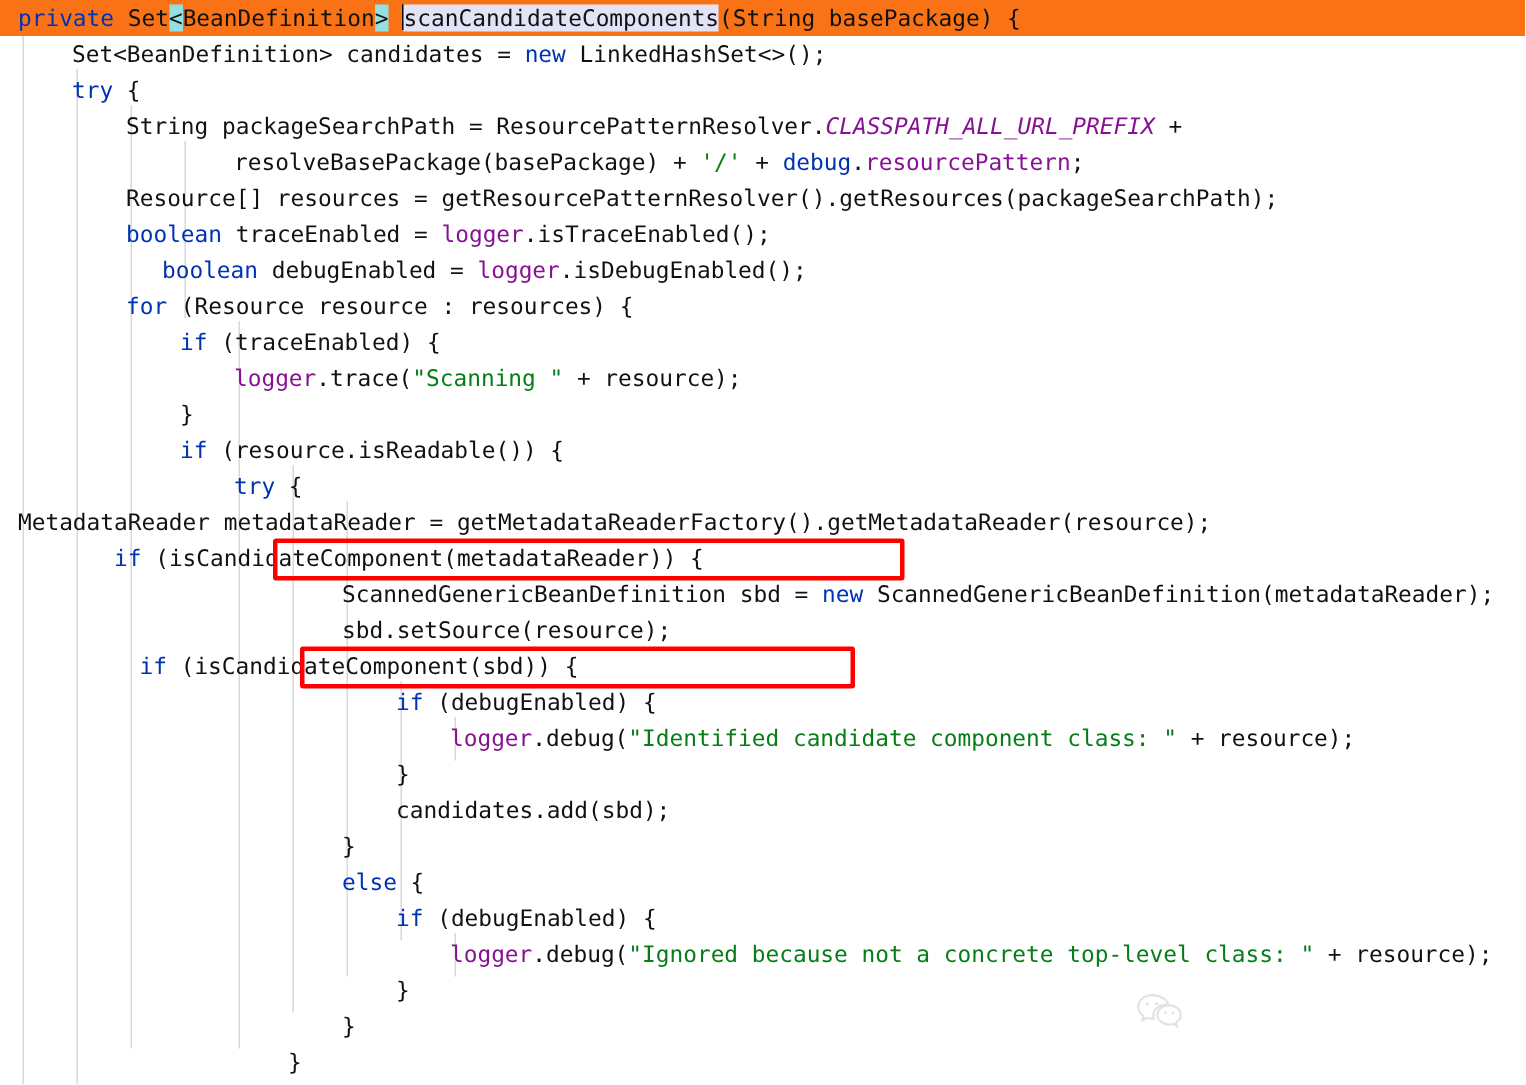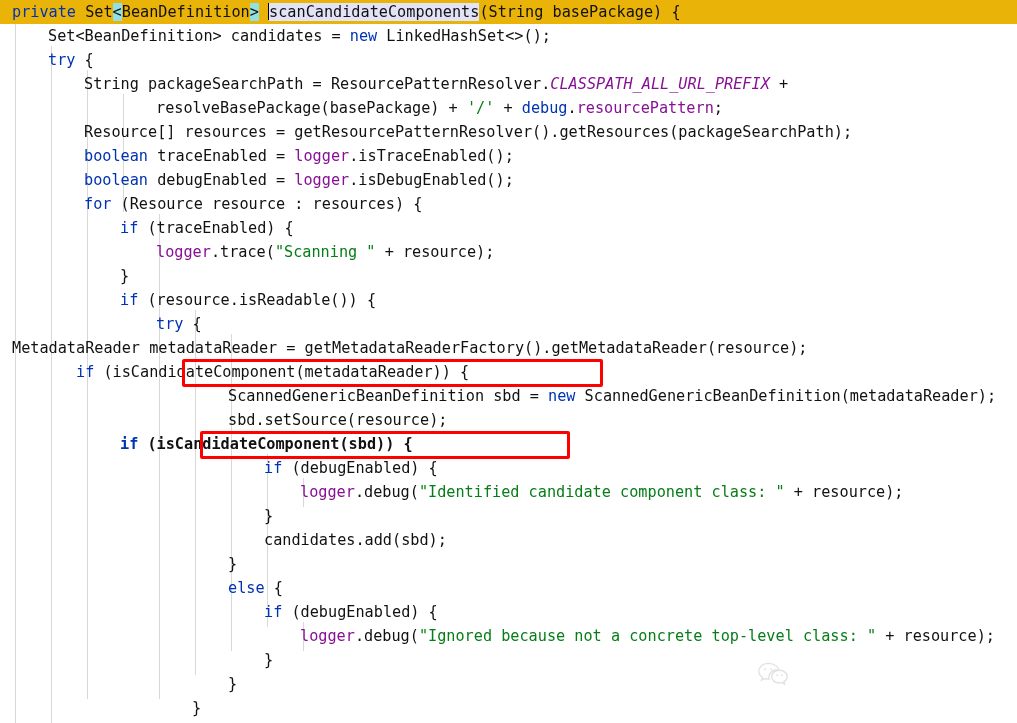--- a/index.html
+++ b/index.html
@@ -36,21 +36,21 @@
     font-size: 15.2px;
     white-space: pre;
     letter-spacing: 0px;
     color: #111111;
   }
   .line .txt {
     display: inline-block;
     padding-left: 12px;
   }
   .line.caret-line {
-    background: #eab308;
+    background: #f97316;
   }
 
   
   .kw      { color: #0033b3; }        
   .fld     { color: #871094; }        
   .statfld { color: #871094; font-style: italic; }   
   .str     { color: #067d17; }        
   .plain   { color: #111111; }
 
   
@@ -111,32 +111,32 @@
     </div>
 
   <div id="code">
       <div class="line caret-line" style="top: 0px;"><span class="txt" style="padding-left: 12px;"><span class="kw">private</span><span class="plain"> Set</span><span class="brmatch">&lt;</span><span class="plain">BeanDefinition</span><span class="brmatch">&gt;</span><span class="plain"> </span><span class="caret"></span><span class="idhl">scanCandidateComponents</span><span class="plain">(String basePackage) {</span></span></div>
       <div class="line" style="top: 24px;"><span class="txt" style="padding-left: 48px;"><span class="plain">Set&lt;BeanDefinition&gt; candidates = </span><span class="kw">new</span><span class="plain"> LinkedHashSet&lt;&gt;();</span></span></div>
       <div class="line" style="top: 48px;"><span class="txt" style="padding-left: 48px;"><span class="kw">try</span><span class="plain"> {</span></span></div>
       <div class="line" style="top: 72px;"><span class="txt" style="padding-left: 84px;"><span class="plain">String packageSearchPath = ResourcePatternResolver.</span><span class="statfld">CLASSPATH_ALL_URL_PREFIX</span><span class="plain"> +</span></span></div>
       <div class="line" style="top: 96px;"><span class="txt" style="padding-left: 156px;"><span class="plain">resolveBasePackage(basePackage) + </span><span class="str">'/'</span><span class="plain"> + </span><span class="kw">debug</span><span class="plain">.</span><span class="fld">resourcePattern</span><span class="plain">;</span></span></div>
       <div class="line" style="top: 120px;"><span class="txt" style="padding-left: 84px;"><span class="plain">Resource[] resources = getResourcePatternResolver().getResources(packageSearchPath);</span></span></div>
       <div class="line" style="top: 144px;"><span class="txt" style="padding-left: 84px;"><span class="kw">boolean</span><span class="plain"> traceEnabled = </span><span class="fld">logger</span><span class="plain">.isTraceEnabled();</span></span></div>
-      <div class="line" style="top: 168px;"><span class="txt" style="padding-left: 84px;"><span class="kw">boolean</span><span class="plain"> debugEnabled = </span><span class="fld">logger</span><span class="plain">.isDebugEnabled();</span></span></div>
+      <div class="line" style="top: 168px;"><span class="txt" style="padding-left: 84px; margin-left: 24px;"><span class="kw">boolean</span><span class="plain"> debugEnabled = </span><span class="fld">logger</span><span class="plain">.isDebugEnabled();</span></span></div>
       <div class="line" style="top: 192px;"><span class="txt" style="padding-left: 84px;"><span class="kw">for</span><span class="plain"> (Resource resource : resources) {</span></span></div>
       <div class="line" style="top: 216px;"><span class="txt" style="padding-left: 120px;"><span class="kw">if</span><span class="plain"> (traceEnabled) {</span></span></div>
       <div class="line" style="top: 240px;"><span class="txt" style="padding-left: 156px;"><span class="fld">logger</span><span class="plain">.trace(</span><span class="str">"Scanning "</span><span class="plain"> + resource);</span></span></div>
       <div class="line" style="top: 264px;"><span class="txt" style="padding-left: 120px;"><span class="plain">}</span></span></div>
       <div class="line" style="top: 288px;"><span class="txt" style="padding-left: 120px;"><span class="kw">if</span><span class="plain"> (resource.isReadable()) {</span></span></div>
       <div class="line" style="top: 312px;"><span class="txt" style="padding-left: 156px;"><span class="kw">try</span><span class="plain"> {</span></span></div>
       <div class="line" style="top: 336px;"><span class="txt" style=""><span class="plain">MetadataReader metadataReader = getMetadataReaderFactory().getMetadataReader(resource);</span></span></div>
       <div class="line" style="top: 360px;"><span class="txt" style="padding-left: 76px;"><span class="kw">if</span><span class="plain"> (isCandidateComponent(metadataReader)) {</span></span></div>
       <div class="line" style="top: 384px;"><span class="txt" style="padding-left: 228px;"><span class="plain">ScannedGenericBeanDefinition sbd = </span><span class="kw">new</span><span class="plain"> ScannedGenericBeanDefinition(metadataReader);</span></span></div>
       <div class="line" style="top: 408px;"><span class="txt" style="padding-left: 228px;"><span class="plain">sbd.setSource(resource);</span></span></div>
-      <div class="line" style="top: 432px;"><span class="txt" style="padding-left: 120px; font-weight: bold;"><span class="kw">if</span><span class="plain"> (isCandidateComponent(sbd)) {</span></span></div>
+      <div class="line" style="top: 432px;"><span class="txt" style="padding-left: 93px;"><span class="kw">if</span><span class="plain"> (isCandidateComponent(sbd)) {</span></span></div>
       <div class="line" style="top: 456px;"><span class="txt" style="padding-left: 264px;"><span class="kw">if</span><span class="plain"> (debugEnabled) {</span></span></div>
       <div class="line" style="top: 480px;"><span class="txt" style="padding-left: 300px;"><span class="fld">logger</span><span class="plain">.debug(</span><span class="str">"Identified candidate component class: "</span><span class="plain"> + resource);</span></span></div>
       <div class="line" style="top: 504px;"><span class="txt" style="padding-left: 264px;"><span class="plain">}</span></span></div>
       <div class="line" style="top: 528px;"><span class="txt" style="padding-left: 264px;"><span class="plain">candidates.add(sbd);</span></span></div>
       <div class="line" style="top: 552px;"><span class="txt" style="padding-left: 228px;"><span class="plain">}</span></span></div>
       <div class="line" style="top: 576px;"><span class="txt" style="padding-left: 228px;"><span class="kw">else</span><span class="plain"> {</span></span></div>
       <div class="line" style="top: 600px;"><span class="txt" style="padding-left: 264px;"><span class="kw">if</span><span class="plain"> (debugEnabled) {</span></span></div>
       <div class="line" style="top: 624px;"><span class="txt" style="padding-left: 300px;"><span class="fld">logger</span><span class="plain">.debug(</span><span class="str">"Ignored because not a concrete top-level class: "</span><span class="plain"> + resource);</span></span></div>
       <div class="line" style="top: 648px;"><span class="txt" style="padding-left: 264px;"><span class="plain">}</span></span></div>
       <div class="line" style="top: 672px;"><span class="txt" style="padding-left: 228px;"><span class="plain">}</span></span></div>

